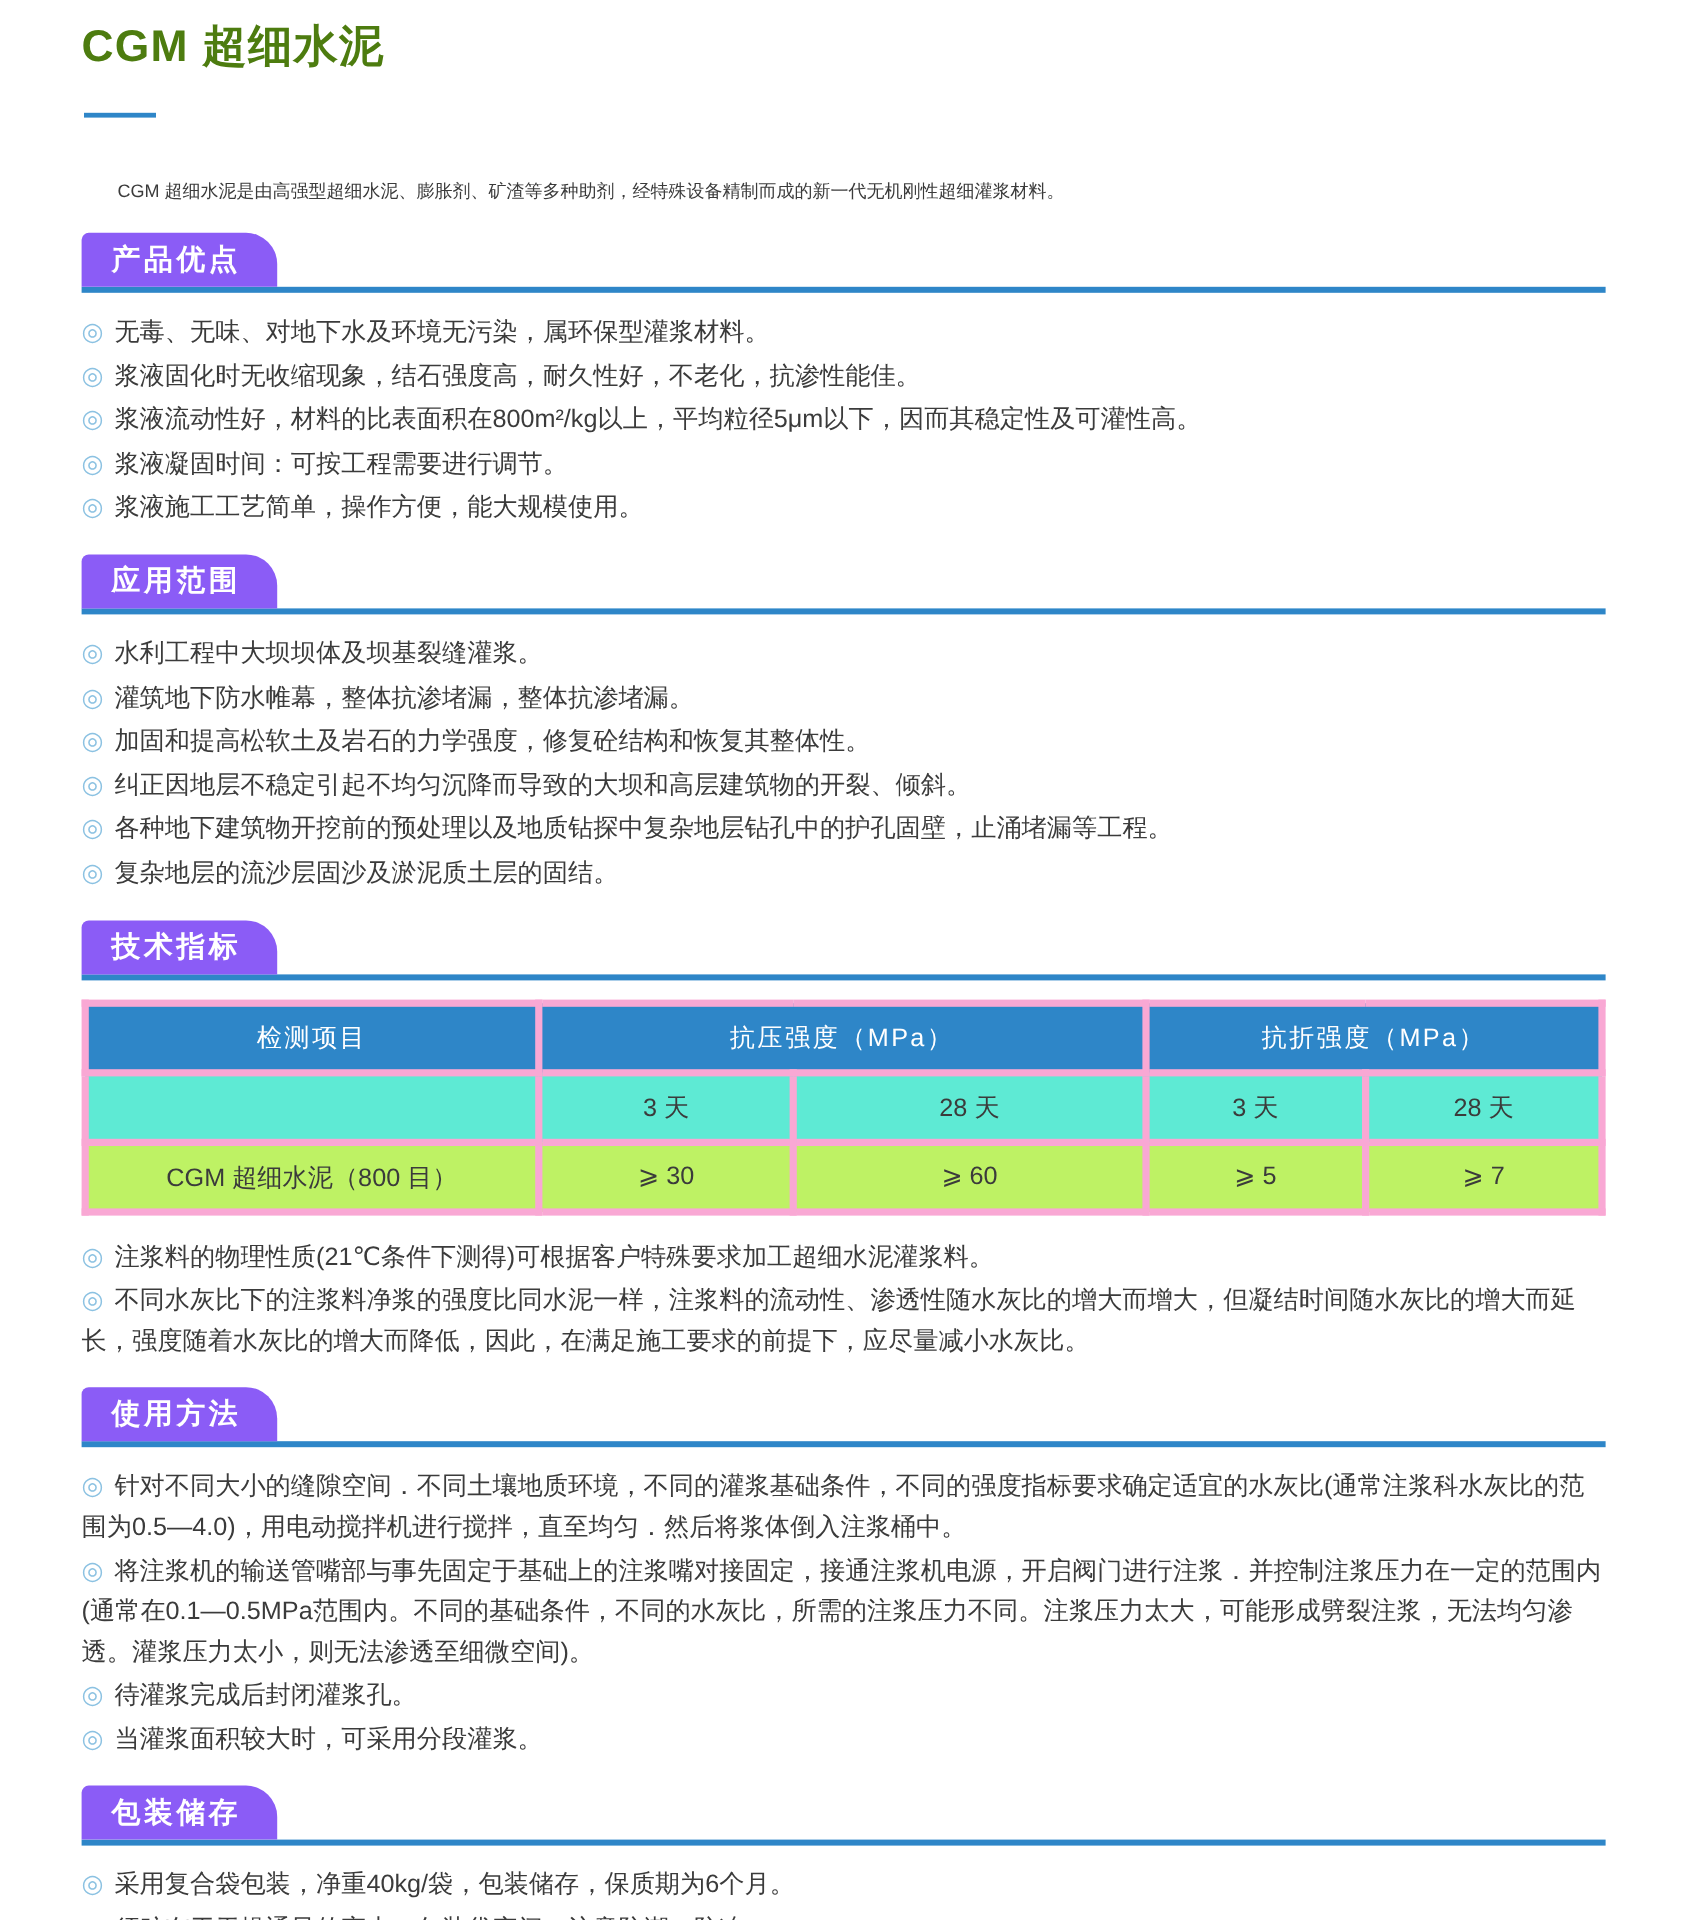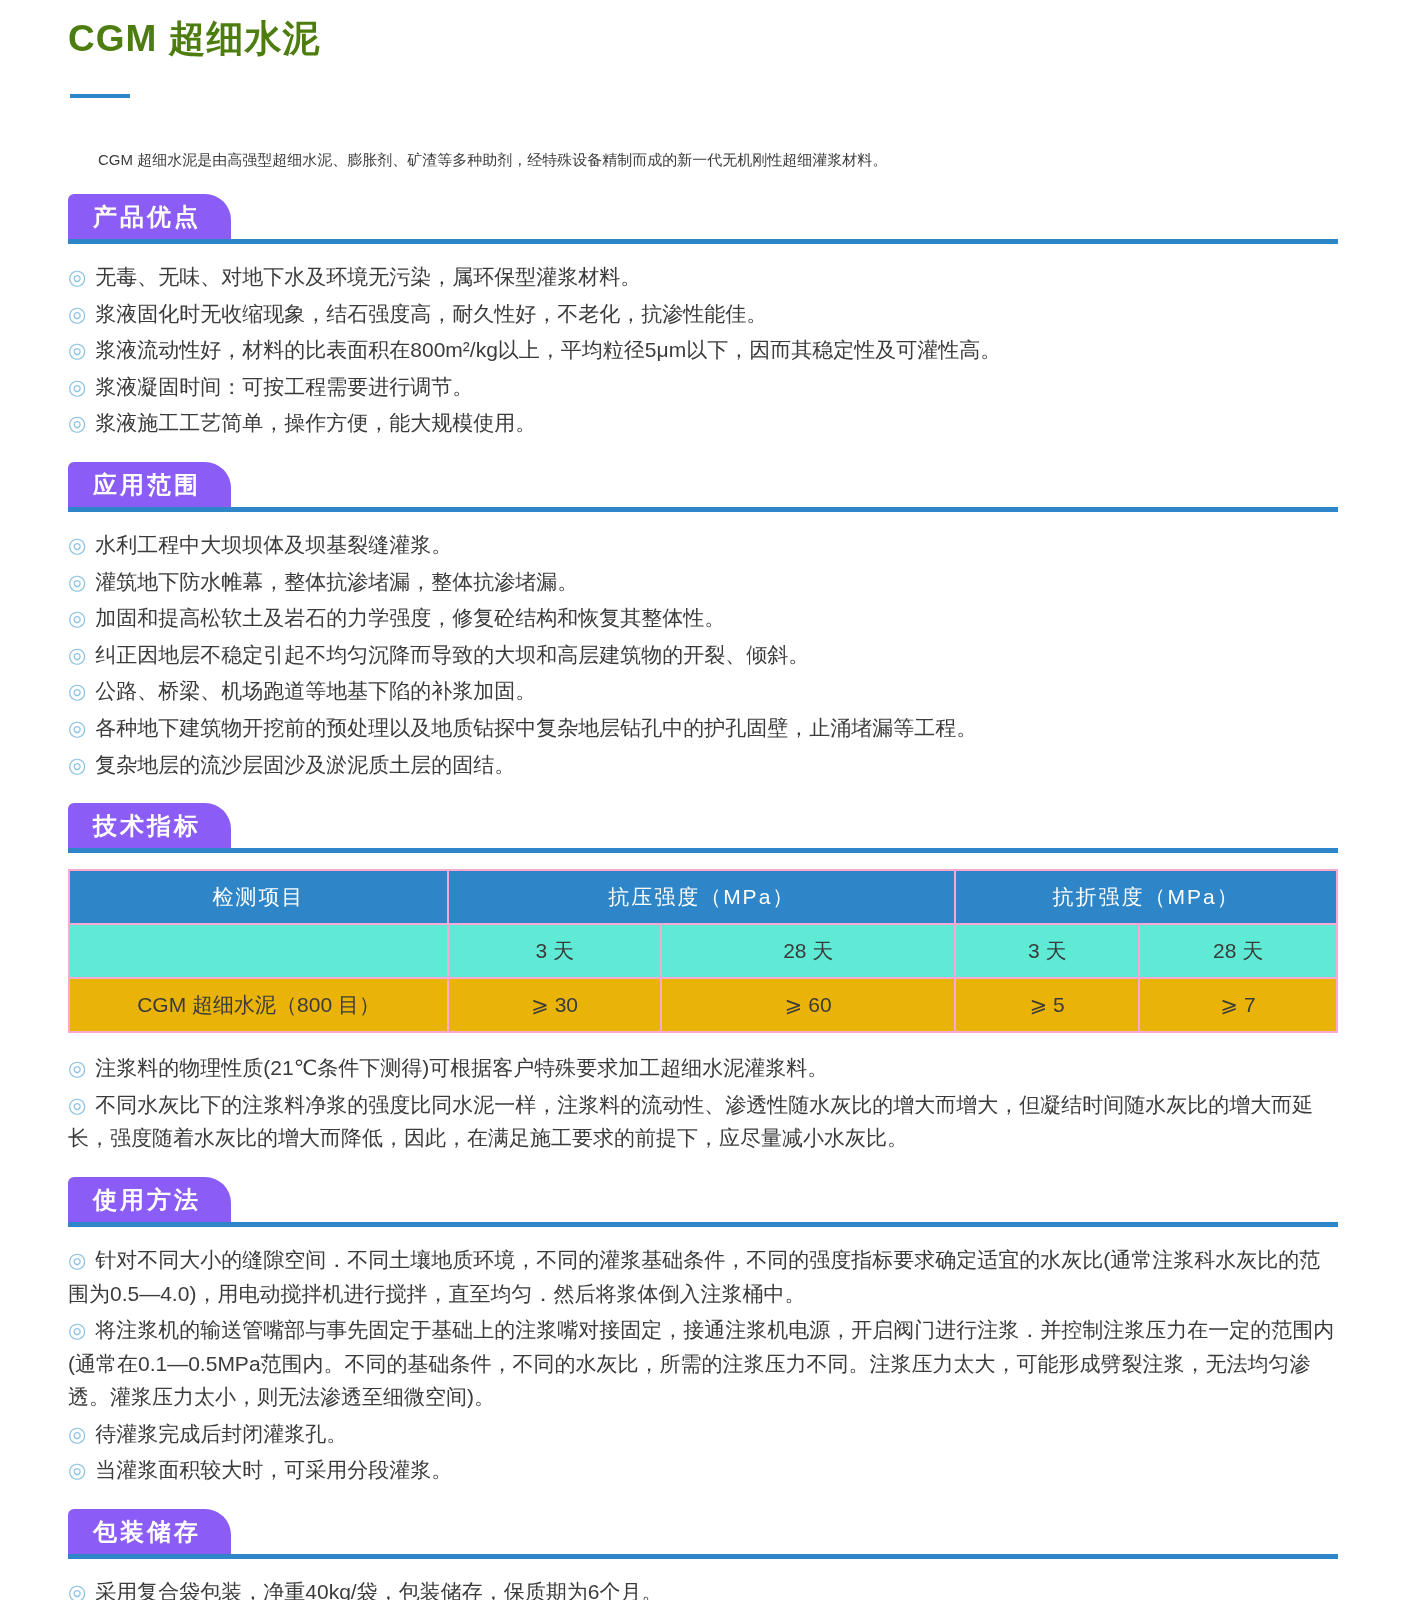--- a/index.html
+++ b/index.html
@@ -61,29 +61,29 @@
   }
 
   .spec-table {
     width: 100%;
     border-collapse: collapse;
     margin-top: 16px;
     font-size: 21px;
     border: 2px solid #3a3a3a;
   }
   .spec-table td {
-    border: 2px solid #f9a8d4;
+    border: 6px solid #f9a8d4;
     text-align: center;
     vertical-align: middle;
     height: 36px;
     padding: 12px 4px;
   }
   .row-head td { background: #2e86c8; color: #ffffff; letter-spacing: 2px; }
   .row-sub td { background: #5eead4; }
-  .row-data td { height: 24px; background: #eab308; }
+  .row-data td { height: 24px; background: #bef264; }
 
   .bag-wrap { margin: 8px 0 0 78px; opacity: 0.35; }
   .bag-wrap svg { display: block; }
 </style>
 </head>
 <body>
 
 <div class="page">
 
   <h1 class="page-title">CGM 超细水泥</h1>
@@ -103,21 +103,20 @@
   </div>
 
   <div class="sec-head">
     <span class="sec-tab">应用范围</span>
   </div>
   <div class="list">
     <p class="item"><span class="bullet">◎</span><span>水利工程中大坝坝体及坝基裂缝灌浆。</span></p>
     <p class="item"><span class="bullet">◎</span><span>灌筑地下防水帷幕，整体抗渗堵漏，整体抗渗堵漏。</span></p>
     <p class="item"><span class="bullet">◎</span><span>加固和提高松软土及岩石的力学强度，修复砼结构和恢复其整体性。</span></p>
     <p class="item"><span class="bullet">◎</span><span>纠正因地层不稳定引起不均匀沉降而导致的大坝和高层建筑物的开裂、倾斜。</span></p>
-    <p class="item"><span class="bullet">◎</span><span>公路、桥梁、机场跑道等地基下陷的补浆加固。</span></p>
     <p class="item"><span class="bullet">◎</span><span>各种地下建筑物开挖前的预处理以及地质钻探中复杂地层钻孔中的护孔固壁，止涌堵漏等工程。</span></p>
     <p class="item"><span class="bullet">◎</span><span>复杂地层的流沙层固沙及淤泥质土层的固结。</span></p>
   </div>
 
   <div class="sec-head">
     <span class="sec-tab">技术指标</span>
   </div>
   <table class="spec-table">
     <colgroup>
       <col style="width:29.9%">

